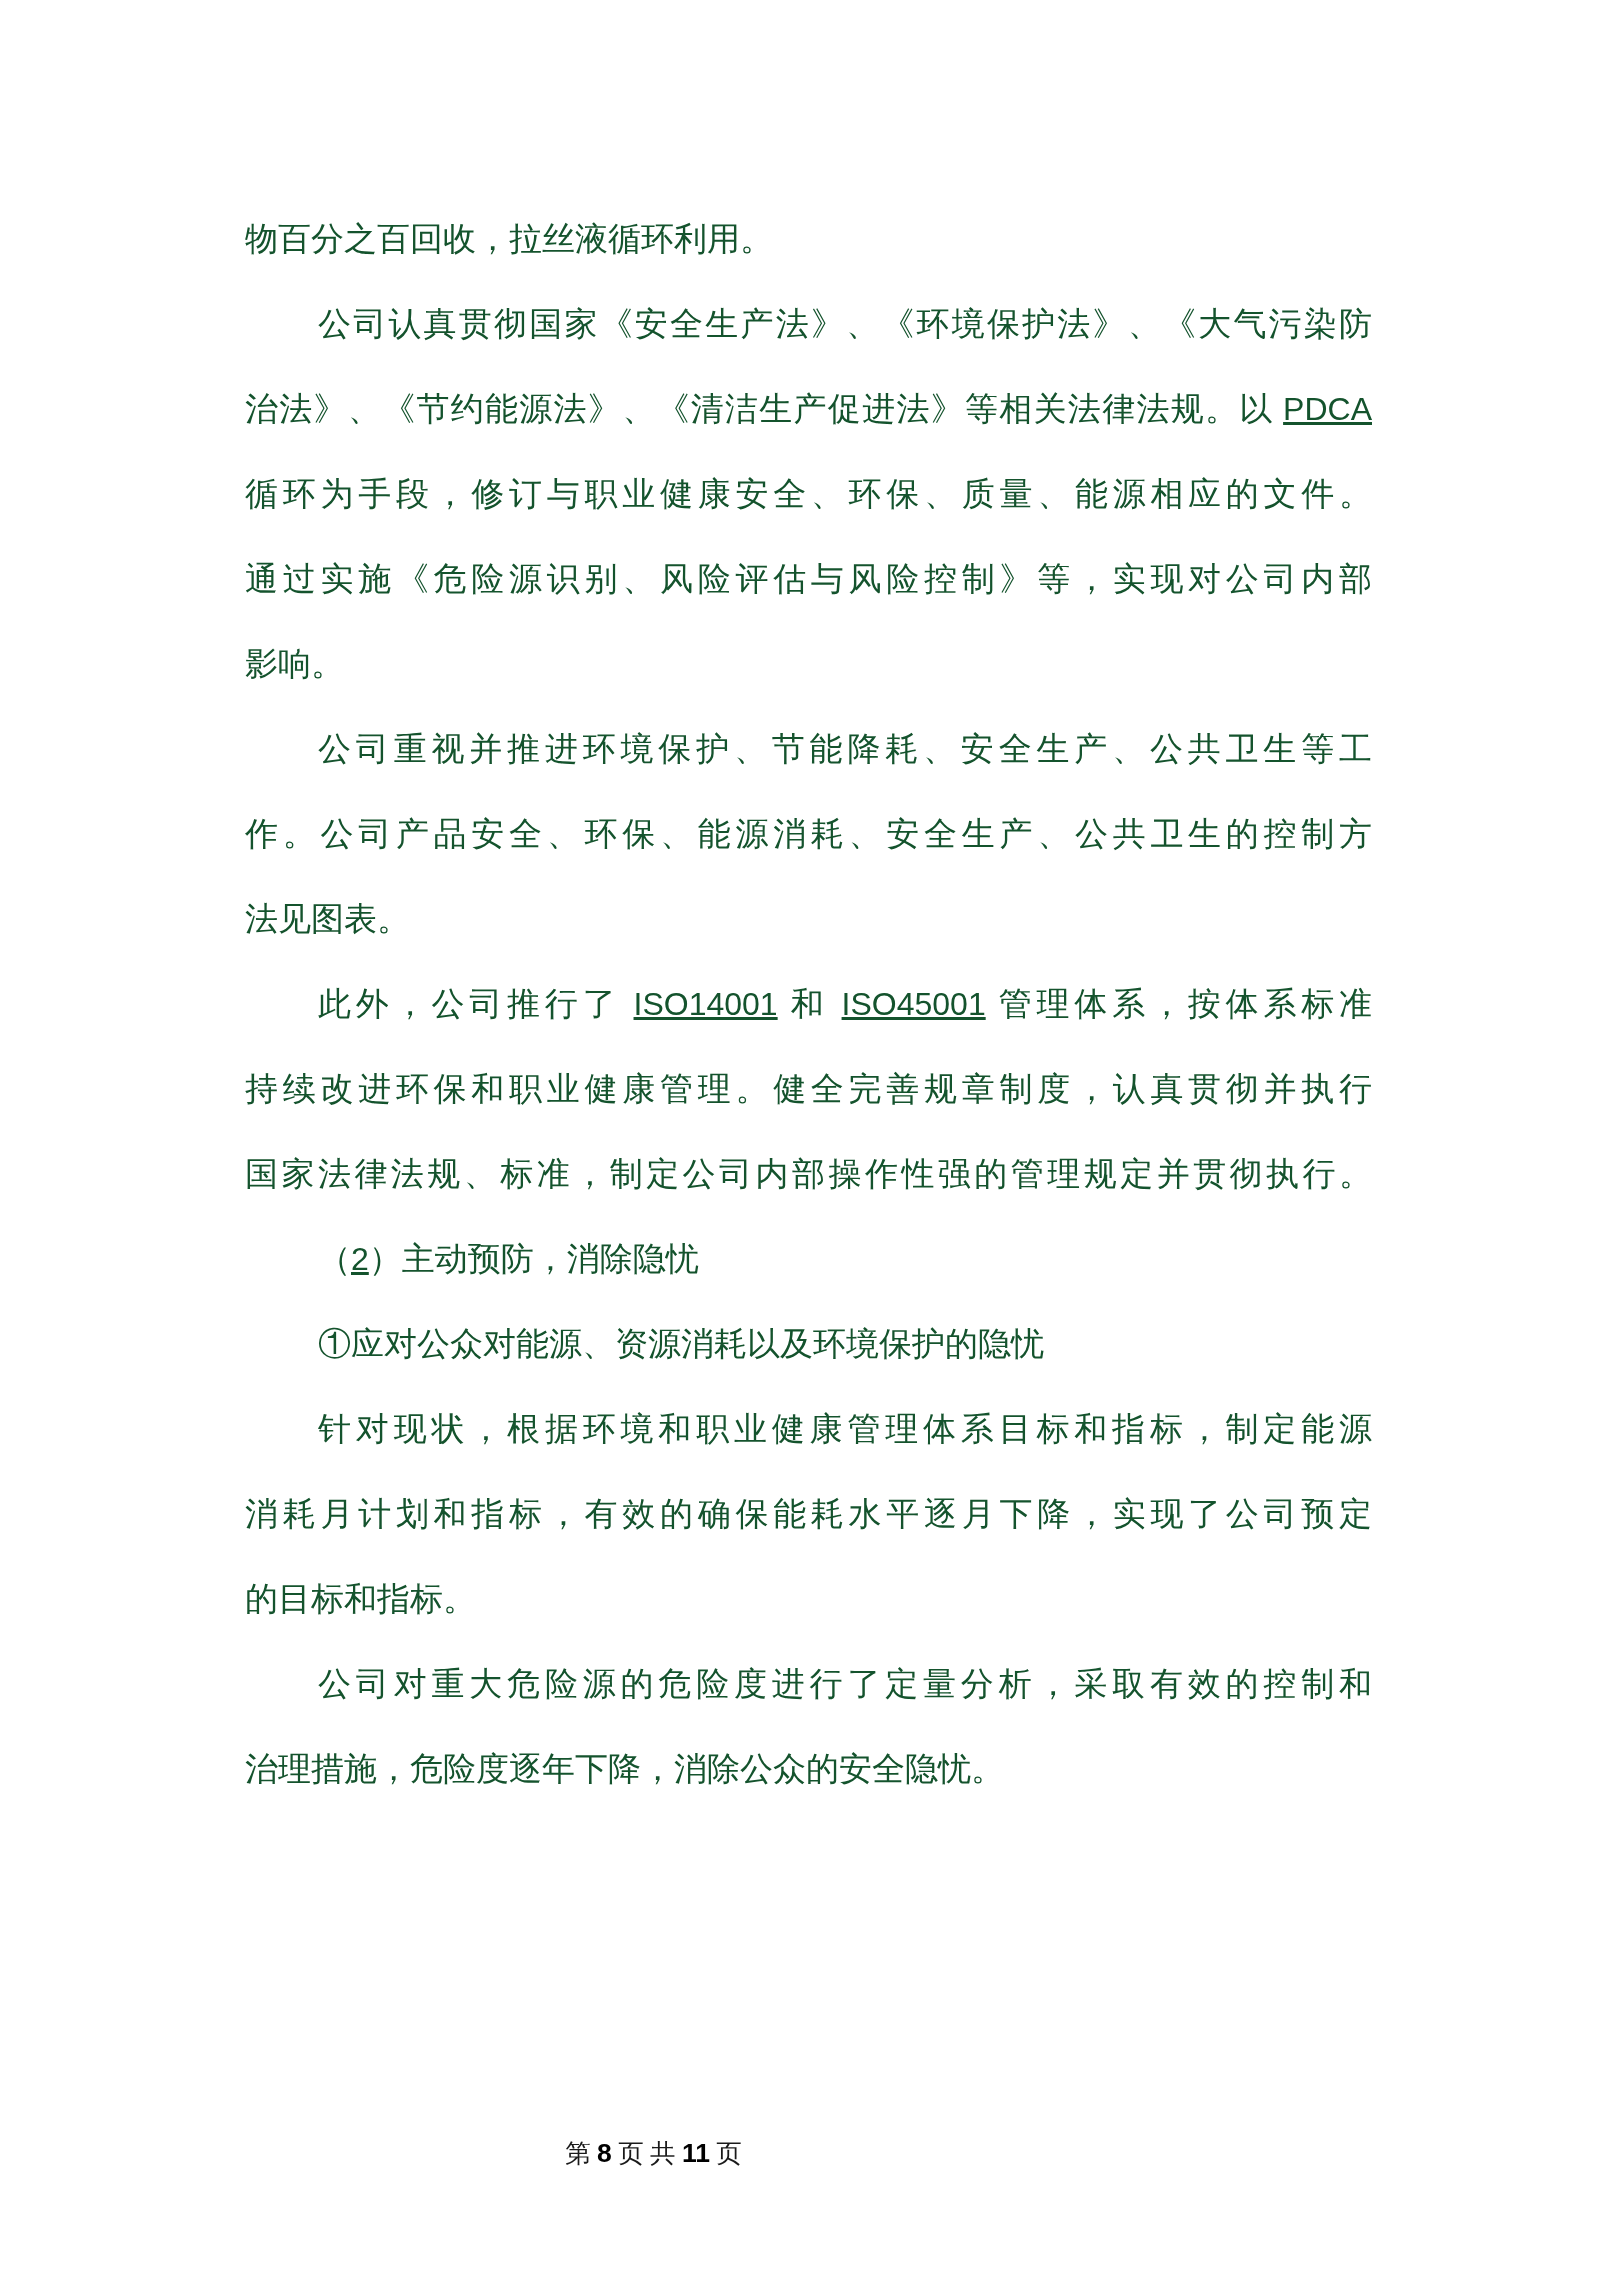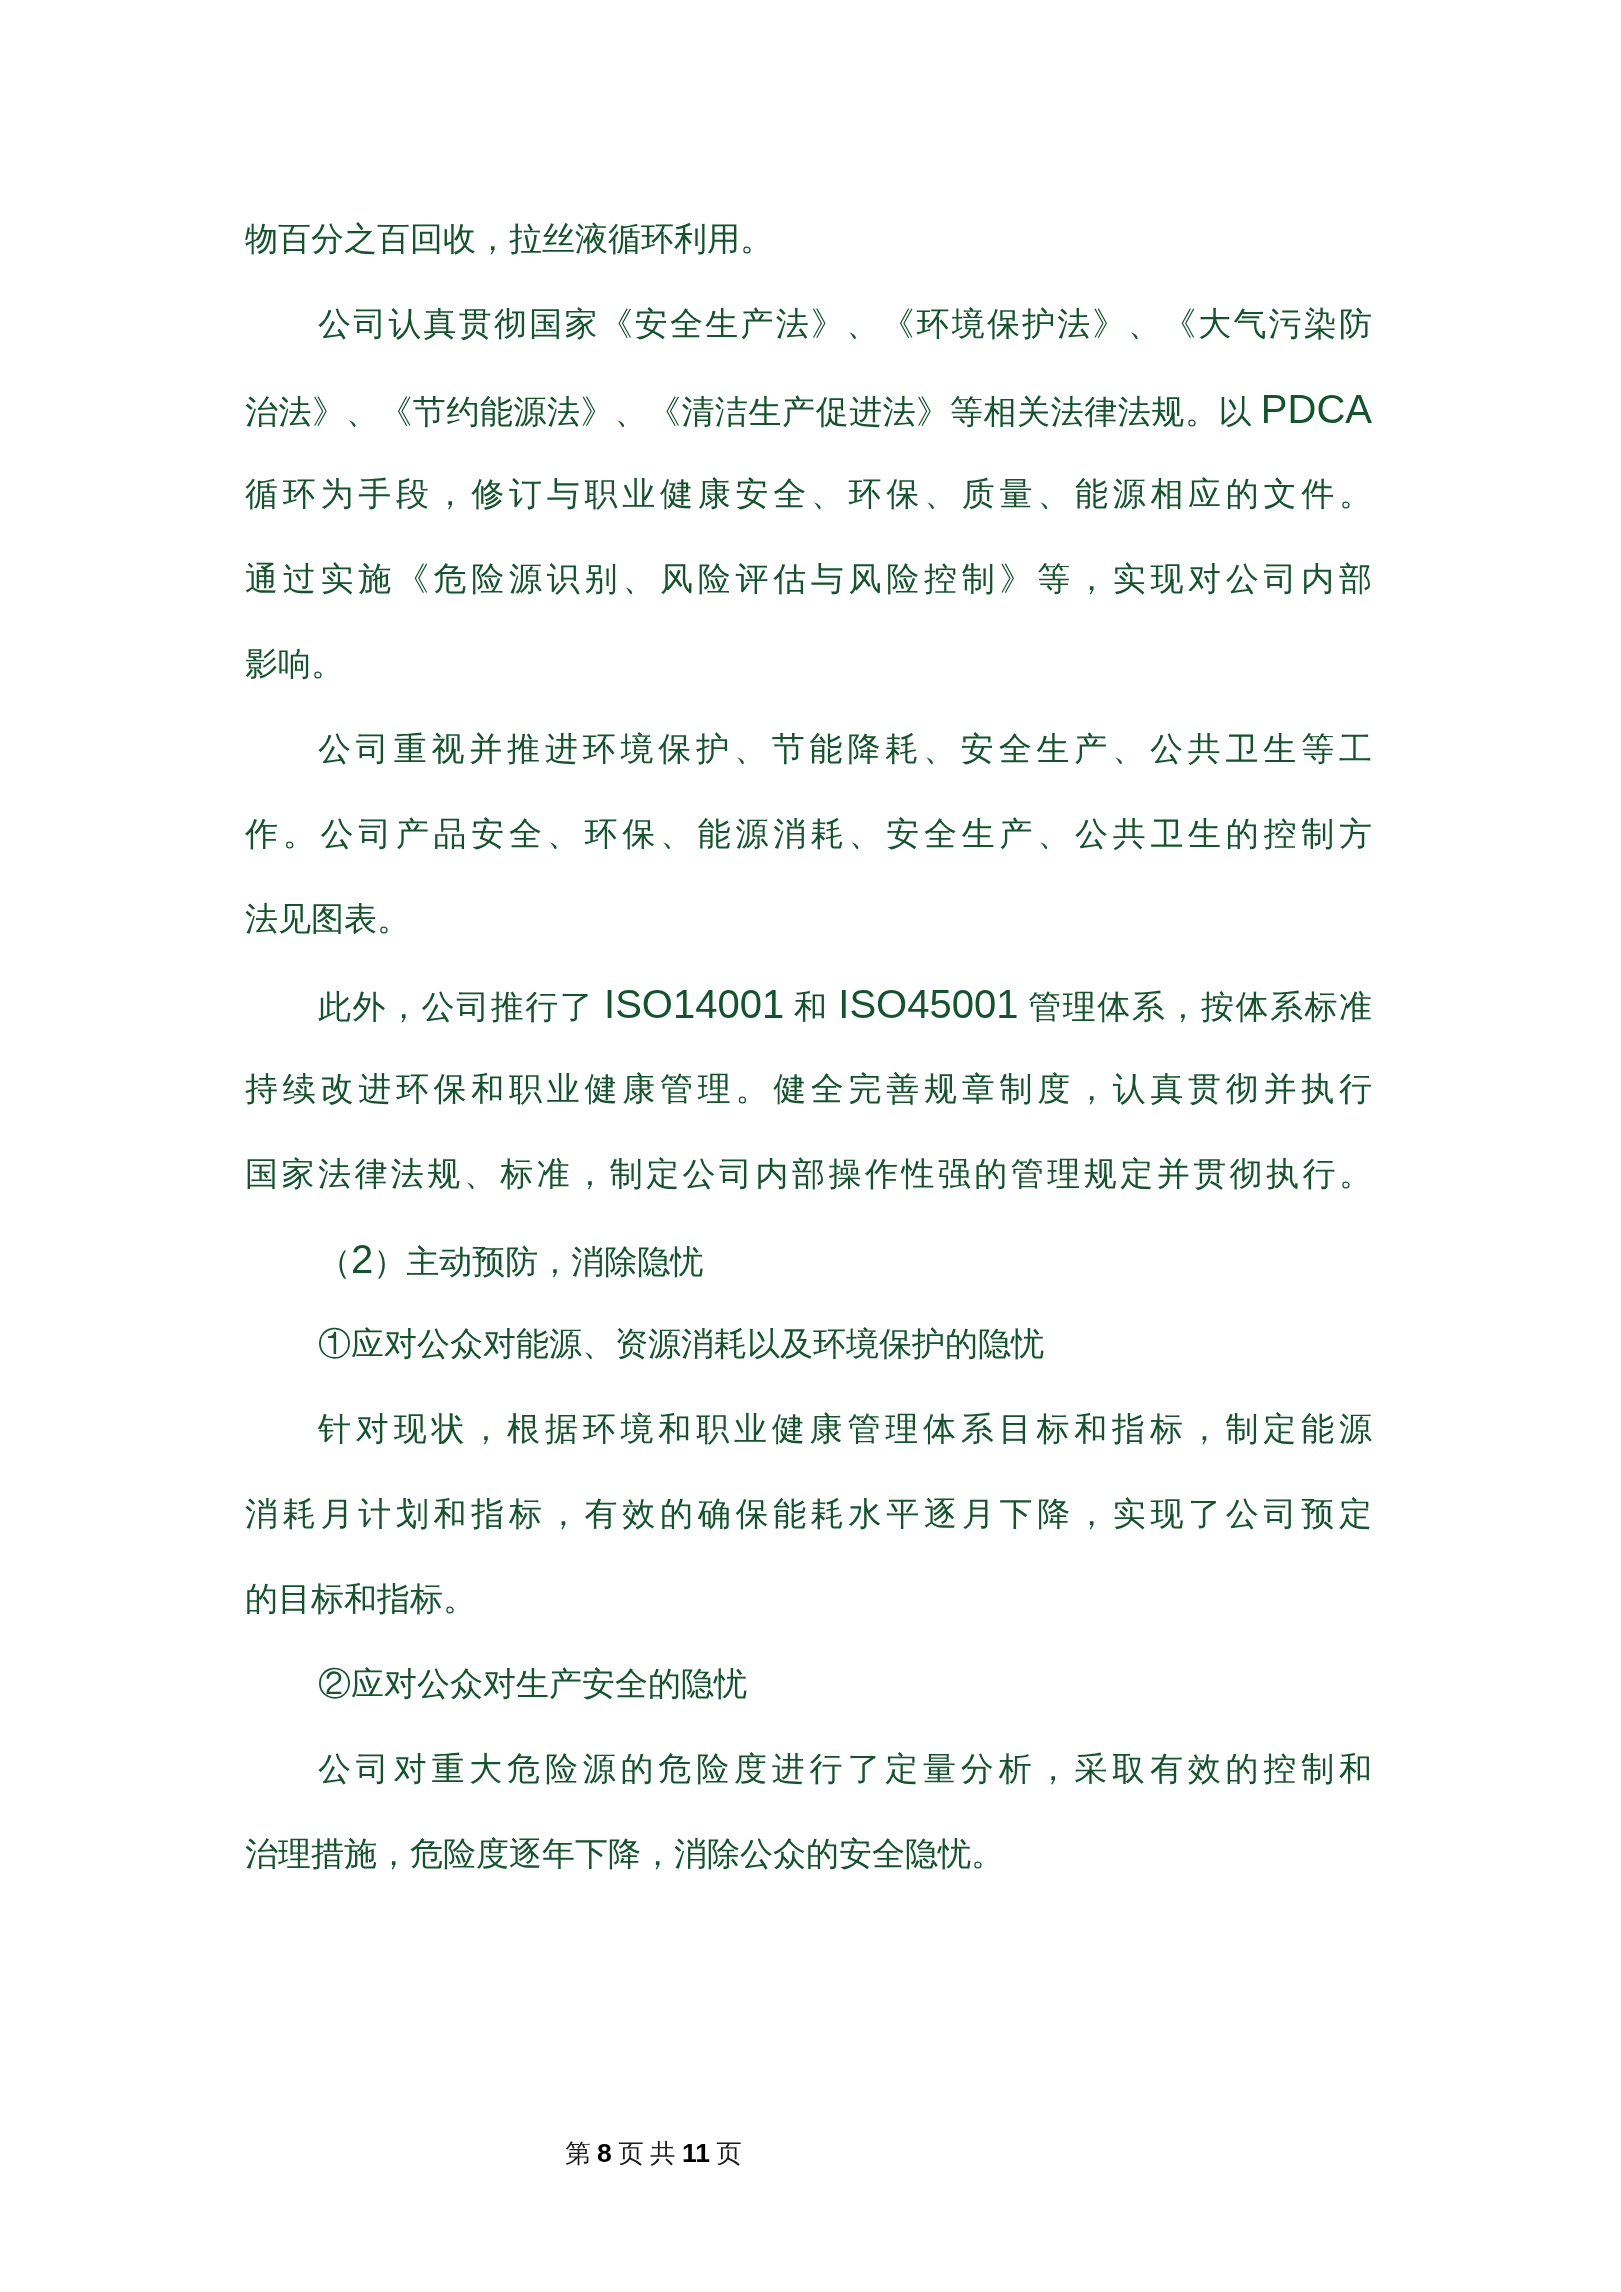--- a/index.html
+++ b/index.html
@@ -36,21 +36,22 @@
     text-align-last: left;
   }
   .line.fill {
     text-align-last: justify;
   }
   .line.indent {
     text-indent: 73px;
   }
   .latin {
     font-family: "Liberation Sans", "DejaVu Sans", sans-serif;
-    font-size: 40px;
+    font-size: 32px;
+    text-decoration: underline;
   }
   .footer {
     position: absolute;
     left: 0;
     top: 2139px;
     width: 1307px;
     text-align: center;
     font-family: "Liberation Serif", "DejaVu Serif", serif;
     font-size: 25.5px;
     line-height: 29px;
@@ -79,21 +80,20 @@
       <div class="line fill">作。公司产品安全、环保、能源消耗、安全生产、公共卫生的控制方</div>
       <div class="line">法见图表。</div>
       <div class="line indent fill">此外，公司推行了 <span class="latin">ISO14001</span> 和 <span class="latin">ISO45001</span> 管理体系，按体系标准</div>
       <div class="line fill">持续改进环保和职业健康管理。健全完善规章制度，认真贯彻并执行</div>
       <div class="line fill">国家法律法规、标准，制定公司内部操作性强的管理规定并贯彻执行。</div>
       <div class="line indent">（<span class="latin">2</span>）主动预防，消除隐忧</div>
       <div class="line indent">①应对公众对能源、资源消耗以及环境保护的隐忧</div>
       <div class="line indent fill">针对现状，根据环境和职业健康管理体系目标和指标，制定能源</div>
       <div class="line fill">消耗月计划和指标，有效的确保能耗水平逐月下降，实现了公司预定</div>
       <div class="line">的目标和指标。</div>
-      <div class="line indent">②应对公众对生产安全的隐忧</div>
       <div class="line indent fill">公司对重大危险源的危险度进行了定量分析，采取有效的控制和</div>
       <div class="line">治理措施，危险度逐年下降，消除公众的安全隐忧。</div>
     </div>
 
   <div class="footer">
     <span>第 </span><span class="num">8</span><span> 页 共 </span><span class="num">11</span><span> 页</span>
   </div>
 
 </div>
 

